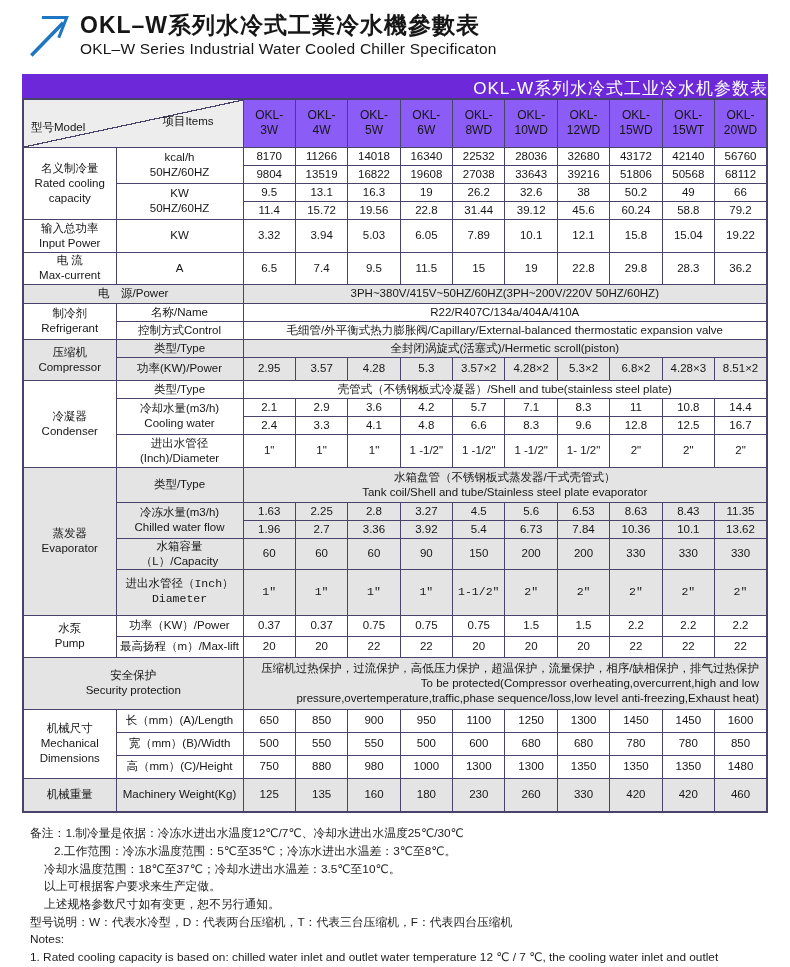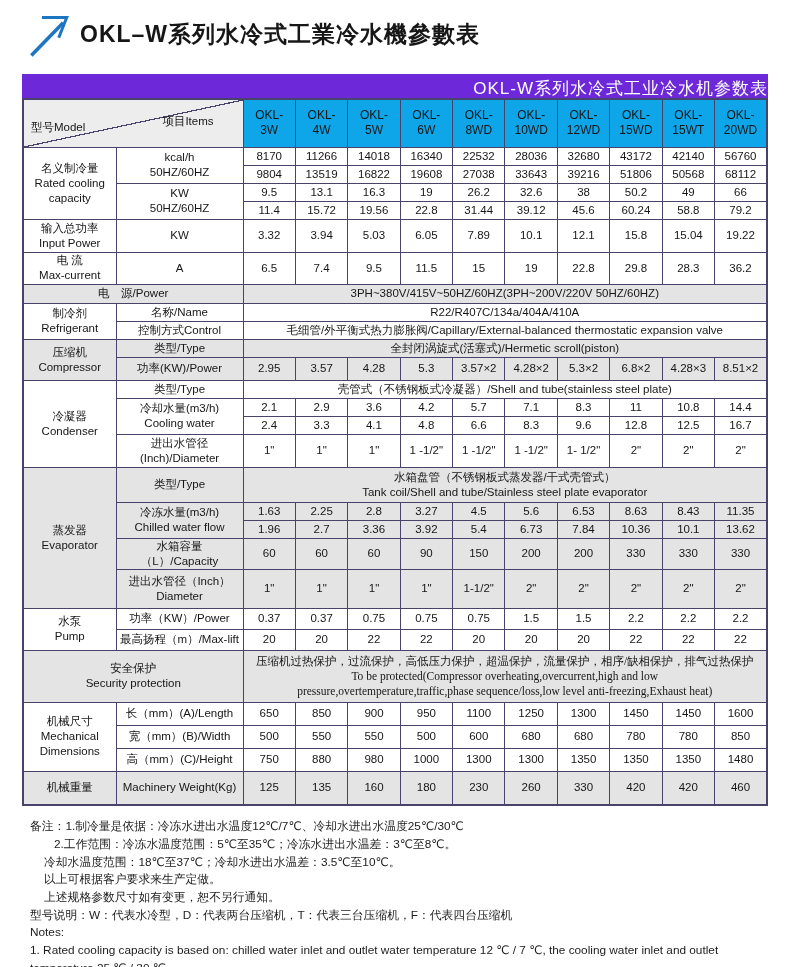--- a/index.html
+++ b/index.html
@@ -10,24 +10,24 @@
   
   .doc-header{display:flex;align-items:center;padding:8px 0 0 26px;}
   .logo{width:46px;height:50px;flex:0 0 auto;margin-top:3px;margin-right:8px;}
   .title-zh{font-size:23px;font-weight:700;letter-spacing:1px;line-height:1.25;}
   .title-en{font-size:15.5px;font-weight:400;margin-top:1px;letter-spacing:.2px;}
   
   .table-wrap{margin:13px 22px 0 22px;}
   .caption{background:#6d28d9;color:#fff;font-size:17px;height:24px;line-height:29px;text-align:right;letter-spacing:1px;}
   table{width:100%;border-collapse:collapse;table-layout:fixed;font-size:11.5px;border:2px solid #47436a;}
   th,td{border:1px solid #47436a;text-align:center;vertical-align:middle;padding:0 2px;white-space:pre-line;line-height:1.3;overflow:hidden;}
-  thead th{background:#0ea5e9;font-weight:400;height:33px;font-size:12px;}
+  thead th{background:#8b5cf6;font-weight:400;height:33px;font-size:12px;}
   tr{height:18px;}
   tr.grey td{background:#E4E4E4;}
-  td.widel{text-align:center;padding:2px 7px;font-family:Liberation Serif, serif;}
+  td.widel{text-align:right;padding:2px 7px;}
   .corner{position:relative;background-color:#EDEDED;
     background-image:linear-gradient(to bottom right,transparent calc(50% - 0.6px),#47436a calc(50% - 0.6px),#47436a calc(50% + 0.6px),transparent calc(50% + 0.6px));}
   .corner .model{position:absolute;left:7px;bottom:12px;font-size:11.5px;}
   .corner .items{position:absolute;right:29px;top:14px;font-size:11.5px;}
   
   .notes{margin:12px 22px 0 30px;font-size:11.8px;line-height:1.5;color:#1c1c1c;}
   .ind-1{padding-left:14px;}
   .ind-2{padding-left:24px;}
 </style>
 </head>
@@ -35,20 +35,21 @@
 
 <div class="page">
 
   <div class="doc-header">
     <svg class="logo" viewBox="0 0 52 56" aria-hidden="true">
       <path d="M6 50 L42 13" stroke="#1d76c1" stroke-width="4" fill="none"></path>
       <path d="M18 7 L46 7 L37 30" stroke="#1d76c1" stroke-width="3.4" fill="none"></path>
     </svg>
     <div>
       <div class="title-zh">OKL–W系列水冷式工業冷水機參數表</div>
+      <div class="title-en">OKL–W Series Industrial Water Cooled Chiller Specificaton</div>
     </div>
   </div>
 
   <div class="table-wrap">
     <div class="caption">OKL-W系列水冷式工业冷水机参数表</div>
     <table>
       <colgroup>
         <col style="width:93px">
           <col style="width:127px">
         <col>
@@ -294,21 +295,21 @@
             <td class="val">60</td>
             <td class="val">60</td>
             <td class="val">90</td>
             <td class="val">150</td>
             <td class="val">200</td>
             <td class="val">200</td>
             <td class="val">330</td>
             <td class="val">330</td>
             <td class="val">330</td>
           </tr>
-          <tr class="grey" style="height: 39px;">
+          <tr class="grey" style="height: 46px; font-family: Liberation Mono, monospace;">
             <td class="item">进出水管径（Inch）
 Diameter</td>
             <td class="val">1"</td>
             <td class="val">1"</td>
             <td class="val">1"</td>
             <td class="val">1"</td>
             <td class="val">1-1/2"</td>
             <td class="val">2"</td>
             <td class="val">2"</td>
             <td class="val">2"</td>

